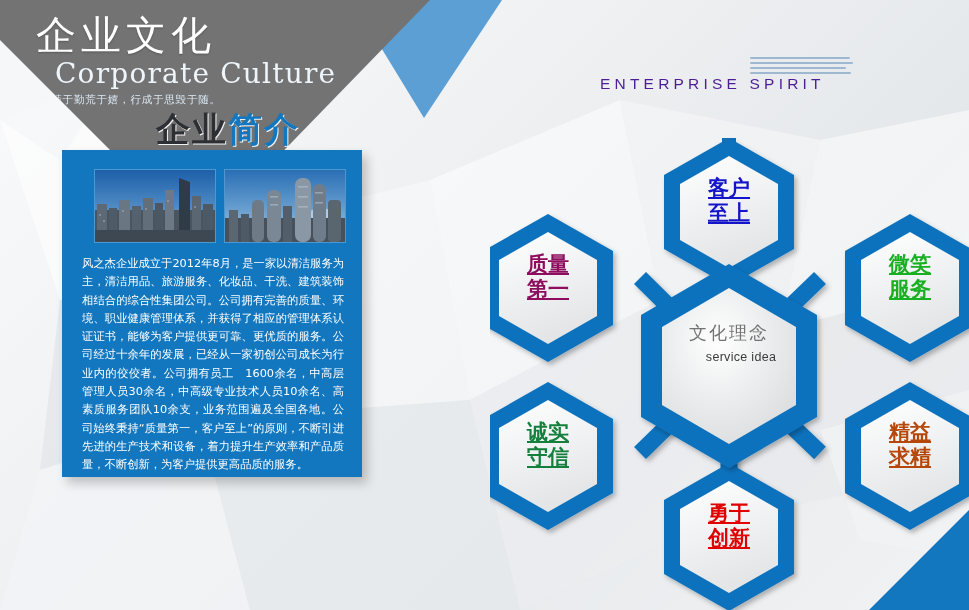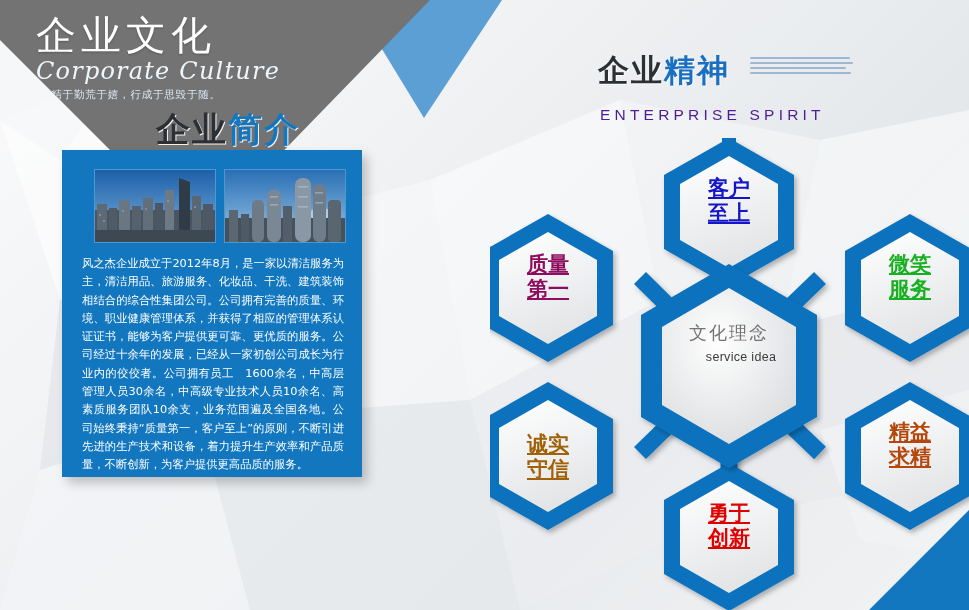--- a/index.html
+++ b/index.html
@@ -17,21 +17,21 @@
   
   .banner{position:absolute;left:0;top:0;width:430px;height:175px;
     background:#737373;
     clip-path:polygon(0 0, 430px 0, 260px 175px, 135px 175px, 0 40px);
     box-shadow:0 2px 6px rgba(0,0,0,.18);padding-left:44px;}
   .banner-inner{position:absolute;left:36px;top:12px;width:360px;}
   .banner-cn{font-family:"DejaVu Serif","Liberation Serif",serif;
     font-size:40px;letter-spacing:5px;color:#ffffff;line-height:1.18;
     text-shadow:0 1px 2px rgba(0,0,0,.25);}
   .banner-en{font-family:"DejaVu Serif","Liberation Serif",serif;
-    font-size:24px;letter-spacing:1.2px;color:#eef6fc;margin-top:-2px;margin-left:0;font-style:italic;}
+    font-size:28px;letter-spacing:1.2px;color:#eef6fc;margin-top:-2px;margin-left:19px;}
   .banner-sub{font-size:10.5px;letter-spacing:.8px;color:#dceaf6;margin-top:3px;margin-left:4px;}
 
   .tri-light{position:absolute;left:352px;top:0;width:150px;height:120px;
     background:#5b9fd4;clip-path:polygon(0 0,150px 0,72px 118px);}
   .tri-corner{position:absolute;right:0;bottom:0;width:100px;height:100px;
     background:#1277bf;clip-path:polygon(100% 0,100% 100%,0 100%);}
 
   
   .title-intro{position:absolute;left:156px;top:112px;font-size:34px;font-weight:bold;
     letter-spacing:2px;line-height:1;}
@@ -171,23 +171,20 @@
               <rect x="90" y="22" width="8" height="1.6"></rect>
             <rect x="90" y="32" width="8" height="1.6"></rect>
           </g>
         </svg>
       </div>
     </div>
     <div class="card-text">风之杰企业成立于2012年8月，是一家以清洁服务为主，清洁用品、旅游服务、化妆品、干洗、建筑装饰相结合的综合性集团公司。公司拥有完善的质量、环境、职业健康管理体系，并获得了相应的管理体系认证证书，能够为客户提供更可靠、更优质的服务。公司经过十余年的发展，已经从一家初创公司成长为行业内的佼佼者。公司拥有员工　1600余名，中高层管理人员30余名，中高级专业技术人员10余名、高素质服务团队10余支，业务范围遍及全国各地。公司始终秉持“质量第一，客户至上”的原则，不断引进先进的生产技术和设备，着力提升生产效率和产品质量，不断创新，为客户提供更高品质的服务。</div>
   </div>
 
   <div class="spirit-head">
-    <div class="spirit-cn">
-      <span class="dk">企业</span><span class="bl">精神</span>
-    </div>
     <div class="spirit-en">ENTERPRISE SPIRIT</div>
     <div class="spirit-deco">
       <div></div>
         <div></div>
         <div></div>
         <div></div>
     </div>
   </div>
 
   <div class="hexwrap">
@@ -259,21 +256,21 @@
       <span>至上</span>
     </div>
     <div class="hexlabel sat" style="left: -7px; top: 134px; width: 130px; color: rgb(142, 13, 94); text-align: center;">
       <span>质量</span><br>
       <span>第一</span>
     </div>
     <div class="hexlabel sat" style="left: 355px; top: 134px; width: 130px; color: rgb(24, 176, 32);">
       <span>微笑</span><br>
       <span>服务</span>
     </div>
-    <div class="hexlabel sat" style="left: -7px; top: 314px; width: 130px; color: #a16207;">
+    <div class="hexlabel sat" style="left: -7px; top: 302px; width: 130px; color: #15803d;">
       <span>诚实</span><br>
       <span>守信</span>
     </div>
     <div class="hexlabel sat" style="left: 355px; top: 302px; width: 130px; color: rgb(181, 71, 10);">
       <span>精益</span><br>
       <span>求精</span>
     </div>
     <div class="hexlabel sat" style="left: 174px; top: 383px; width: 130px; color: rgb(224, 0, 0); text-align: center;">
       <span>勇于</span><br>
       <span>创新</span>

